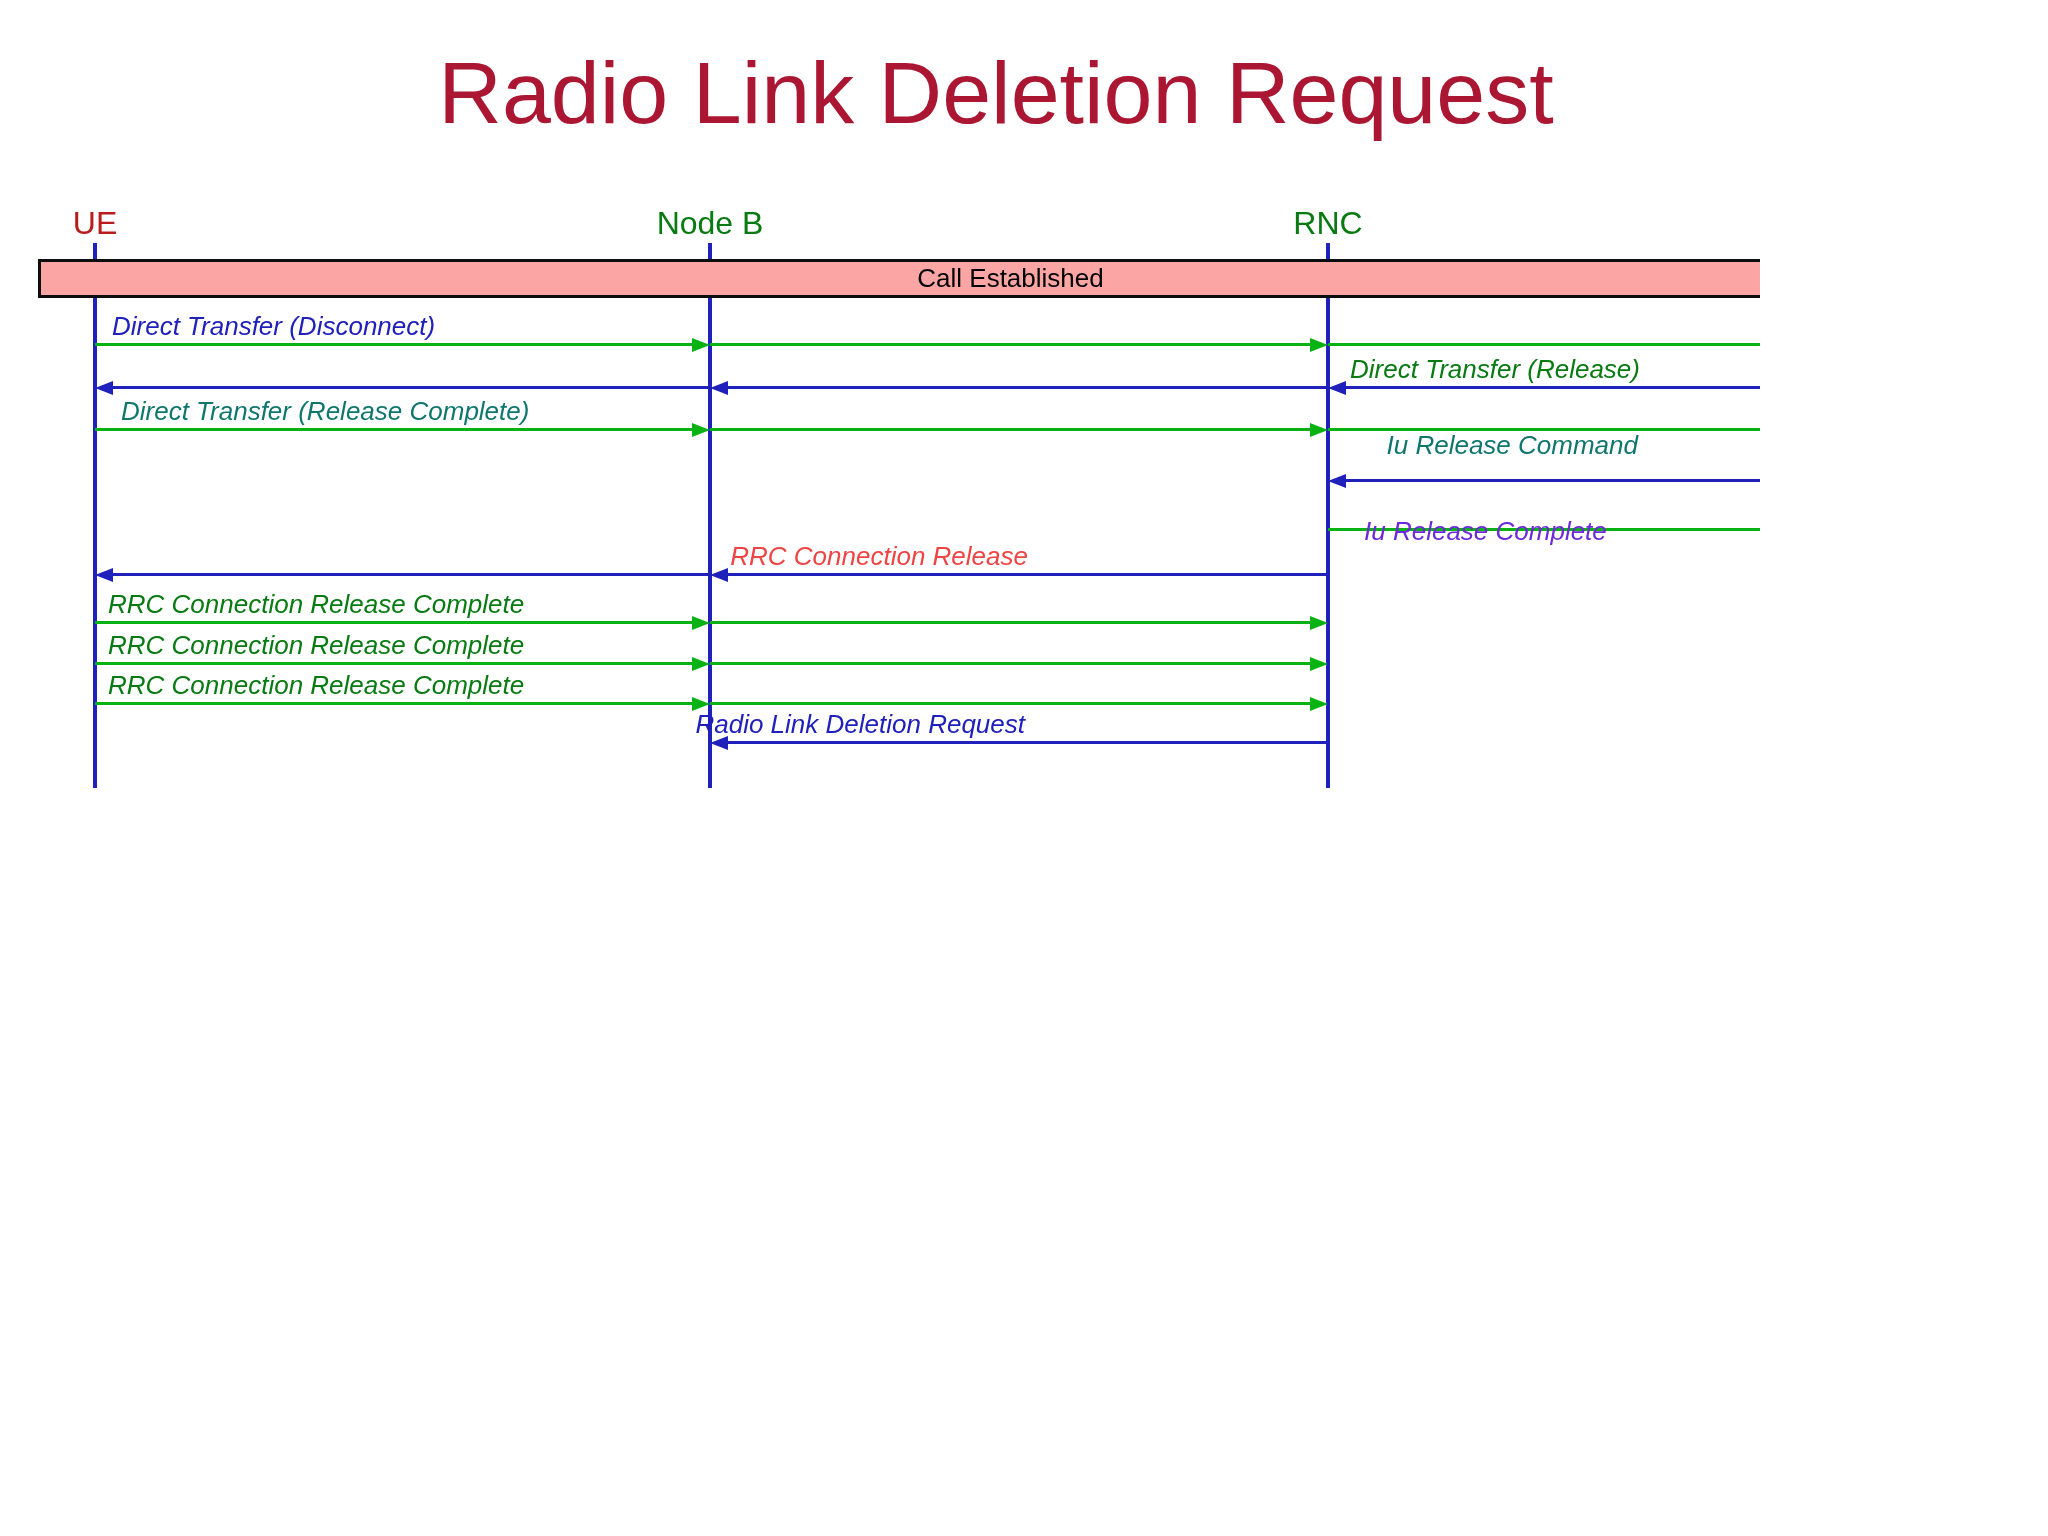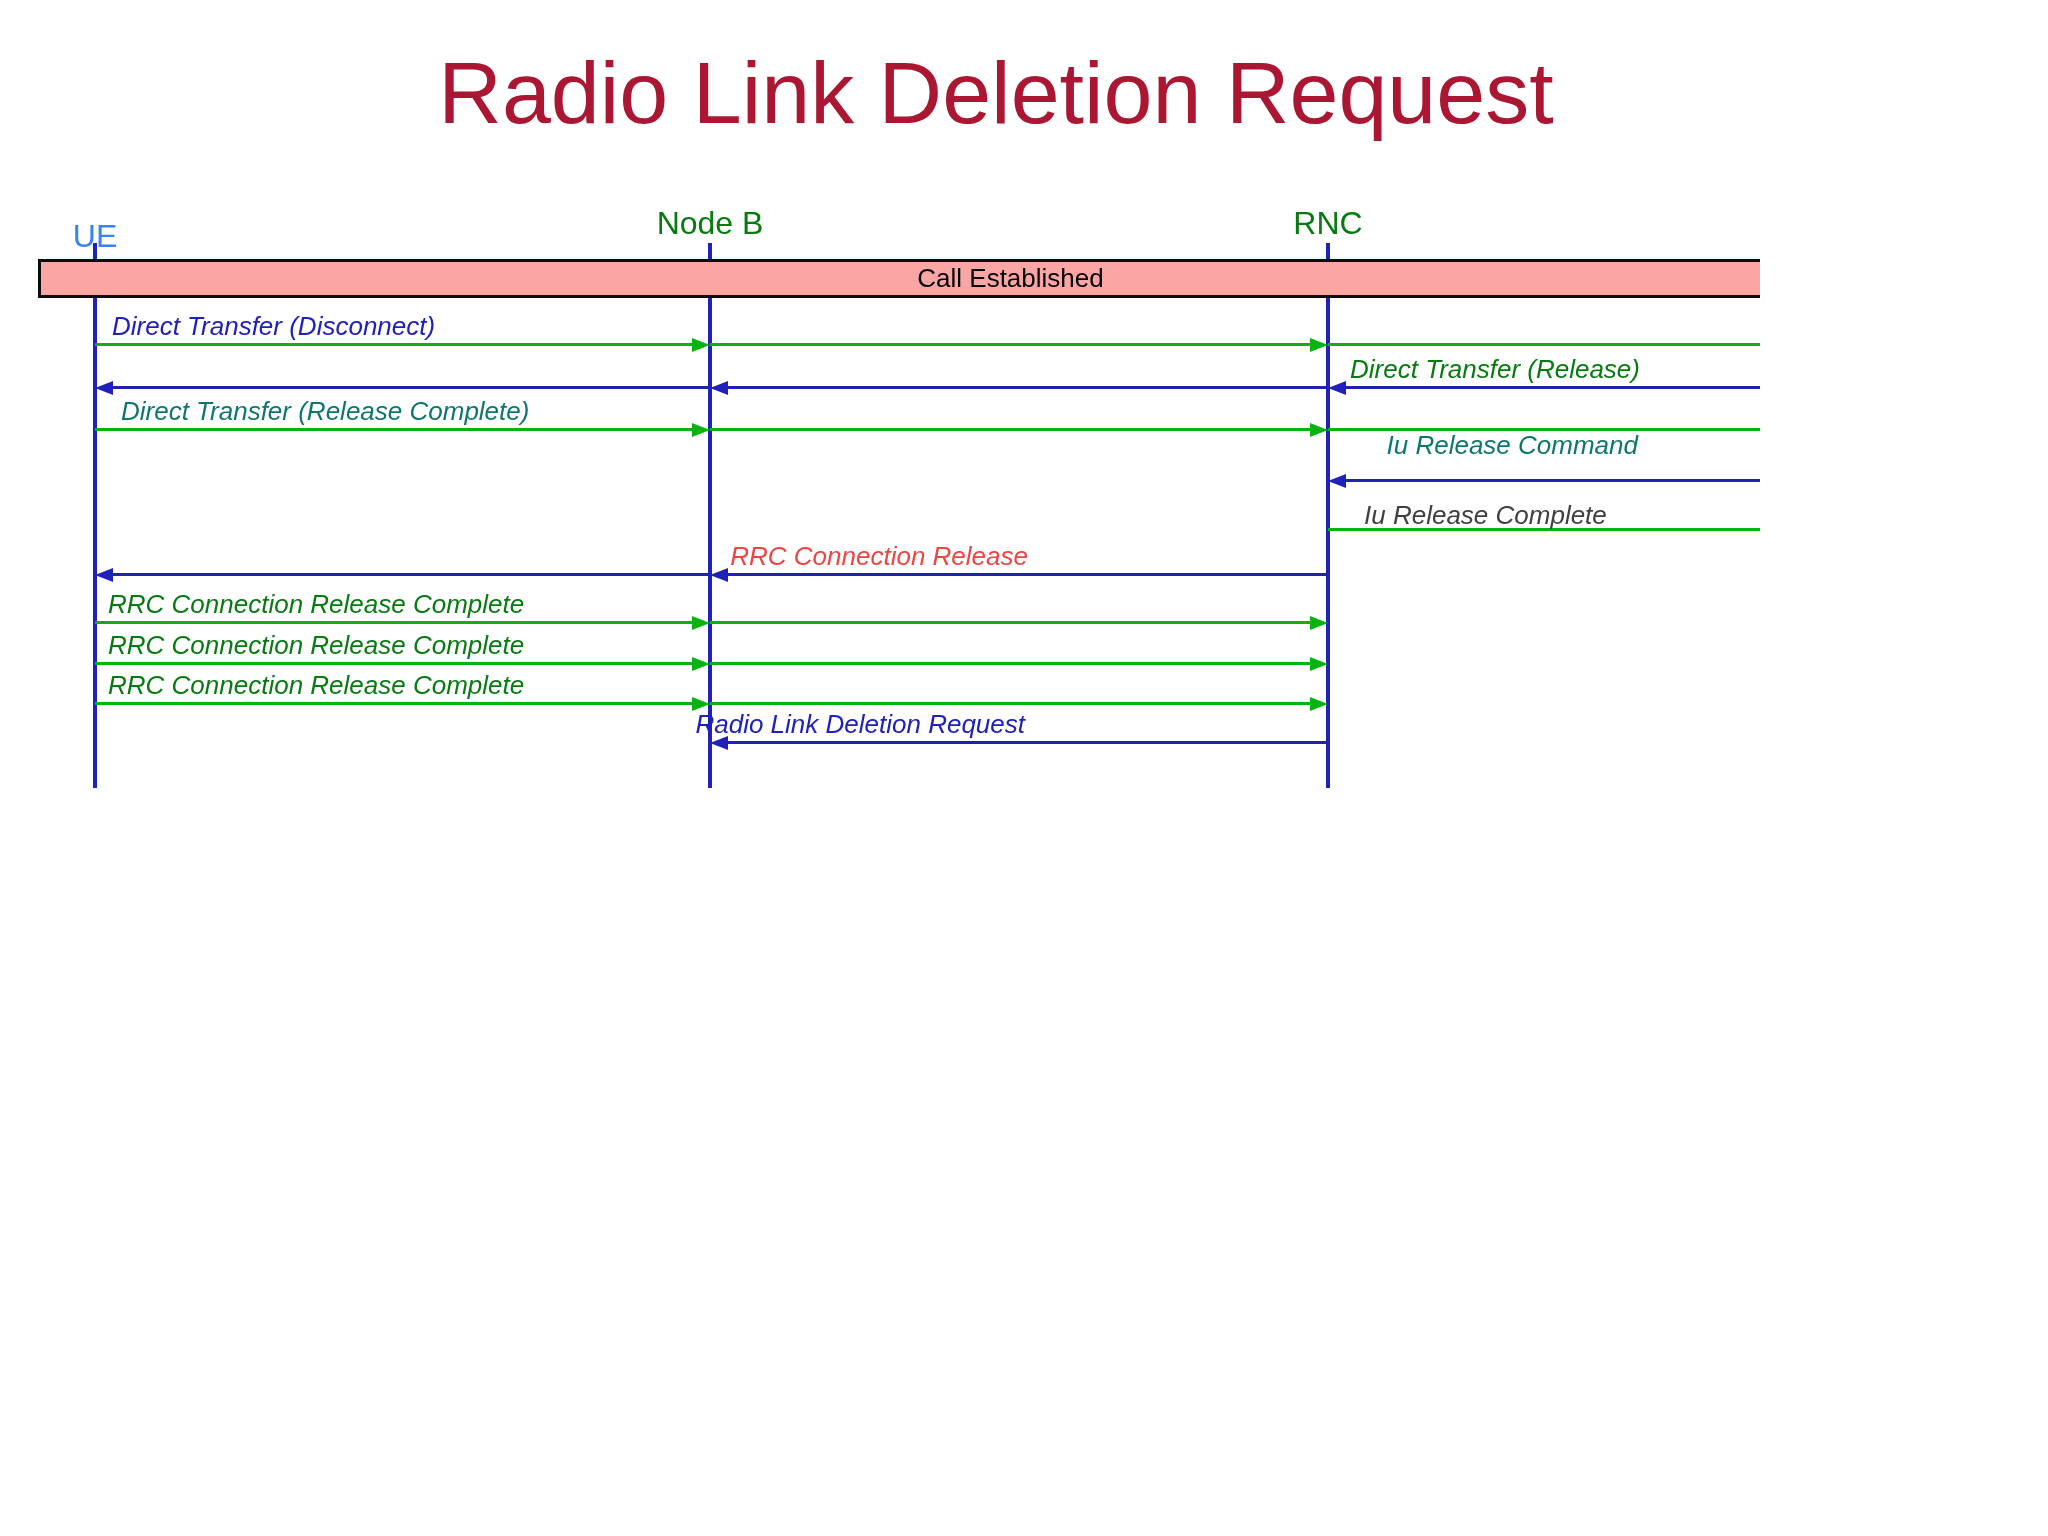--- a/index.html
+++ b/index.html
@@ -62,21 +62,21 @@
   }
 </style>
 </head>
 <body>
 
 <div class="stage">
   <div class="title" style="color: rgb(171, 23, 51);">Radio Link Deletion Request</div>
   <div id="canvas">
       <div class="lifeline" style="left: 95px; top: 243px; height: 16px; background: rgb(32, 32, 187);"></div>
       <div class="lifeline" style="left: 95px; top: 298px; height: 490px; background: rgb(32, 32, 187);"></div>
-      <div class="actor-label" style="left: 95px; top: 218px; color: #3b82f6;">UE</div>
+      <div class="actor-label" style="left: 95px; top: 205px; color: #b91c1c;">UE</div>
       <div class="lifeline" style="left: 710px; top: 243px; height: 16px; background: rgb(32, 32, 187);"></div>
       <div class="lifeline" style="left: 710px; top: 298px; height: 490px; background: rgb(32, 32, 187);"></div>
       <div class="actor-label" style="left: 710px; top: 205px; color: rgb(7, 122, 17);">Node B</div>
       <div class="lifeline" style="left: 1328px; top: 243px; height: 16px; background: rgb(32, 32, 187);"></div>
       <div class="lifeline" style="left: 1328px; top: 298px; height: 490px; background: rgb(32, 32, 187);"></div>
       <div class="actor-label" style="left: 1328px; top: 205px; color: rgb(7, 122, 17);">RNC</div>
       <div class="lifeline" style="left: 1948px; top: 243px; height: 16px; background: rgb(32, 32, 187);"></div>
       <div class="lifeline" style="left: 1948px; top: 298px; height: 490px; background: rgb(32, 32, 187);"></div>
       <div class="actor-label" style="left: 1948px; top: 205px; color: rgb(7, 122, 17);">MGW</div>
       <div class="band" style="left: 38px; top: 259px; width: 1945px; height: 39px; background: #fca5a5; border-color: rgb(13, 13, 13); color: rgb(0, 0, 0);">Call Established</div>
@@ -99,21 +99,21 @@
       <div class="msg-line" style="left: 710px; top: 428px; width: 600px; background: rgb(9, 178, 19);"></div>
       <div class="arrowhead" style="top: 423px; left: 1310px; border-left: 18px solid rgb(9, 178, 19);"></div>
       <div class="msg-line" style="left: 1328px; top: 428px; width: 602px; background: rgb(9, 178, 19);"></div>
       <div class="arrowhead" style="top: 423px; left: 1930px; border-left: 18px solid rgb(9, 178, 19);"></div>
       <div class="msg-label" style="top: 396px; color: #0f766e; left: 121px;">Direct Transfer (Release Complete)</div>
       <div class="msg-line" style="left: 1346px; top: 479px; width: 602px; background: rgb(32, 32, 187);"></div>
       <div class="arrowhead" style="top: 474px; left: 1328px; border-right: 18px solid rgb(32, 32, 187);"></div>
       <div class="msg-label" style="top: 430px; color: #0f766e; right: 122px;">Iu Release Command</div>
       <div class="msg-line" style="left: 1328px; top: 528px; width: 602px; background: rgb(9, 178, 19);"></div>
       <div class="arrowhead" style="top: 523px; left: 1930px; border-left: 18px solid rgb(9, 178, 19);"></div>
-      <div class="msg-label" style="top: 500px; color: #404040; left: 1364px; text-align: center;">Iu Release Complete</div>
+      <div class="msg-label" style="top: 516px; color: #6d28d9; left: 1364px; text-align: center;">Iu Release Complete</div>
       <div class="msg-line" style="left: 728px; top: 573px; width: 600px; background: rgb(32, 32, 187);"></div>
       <div class="arrowhead" style="top: 568px; left: 710px; border-right: 18px solid rgb(32, 32, 187);"></div>
       <div class="msg-line" style="left: 113px; top: 573px; width: 597px; background: rgb(32, 32, 187);"></div>
       <div class="arrowhead" style="top: 568px; left: 95px; border-right: 18px solid rgb(32, 32, 187);"></div>
       <div class="msg-label" style="top: 541px; color: #ef4444; right: 732px;">RRC Connection Release</div>
       <div class="msg-line" style="left: 95px; top: 621px; width: 597px; background: rgb(9, 178, 19);"></div>
       <div class="arrowhead" style="top: 616px; left: 692px; border-left: 18px solid rgb(9, 178, 19);"></div>
       <div class="msg-line" style="left: 710px; top: 621px; width: 600px; background: rgb(9, 178, 19);"></div>
       <div class="arrowhead" style="top: 616px; left: 1310px; border-left: 18px solid rgb(9, 178, 19);"></div>
       <div class="msg-label" style="top: 589px; color: rgb(7, 122, 17); left: 108px;">RRC Connection Release Complete</div>

